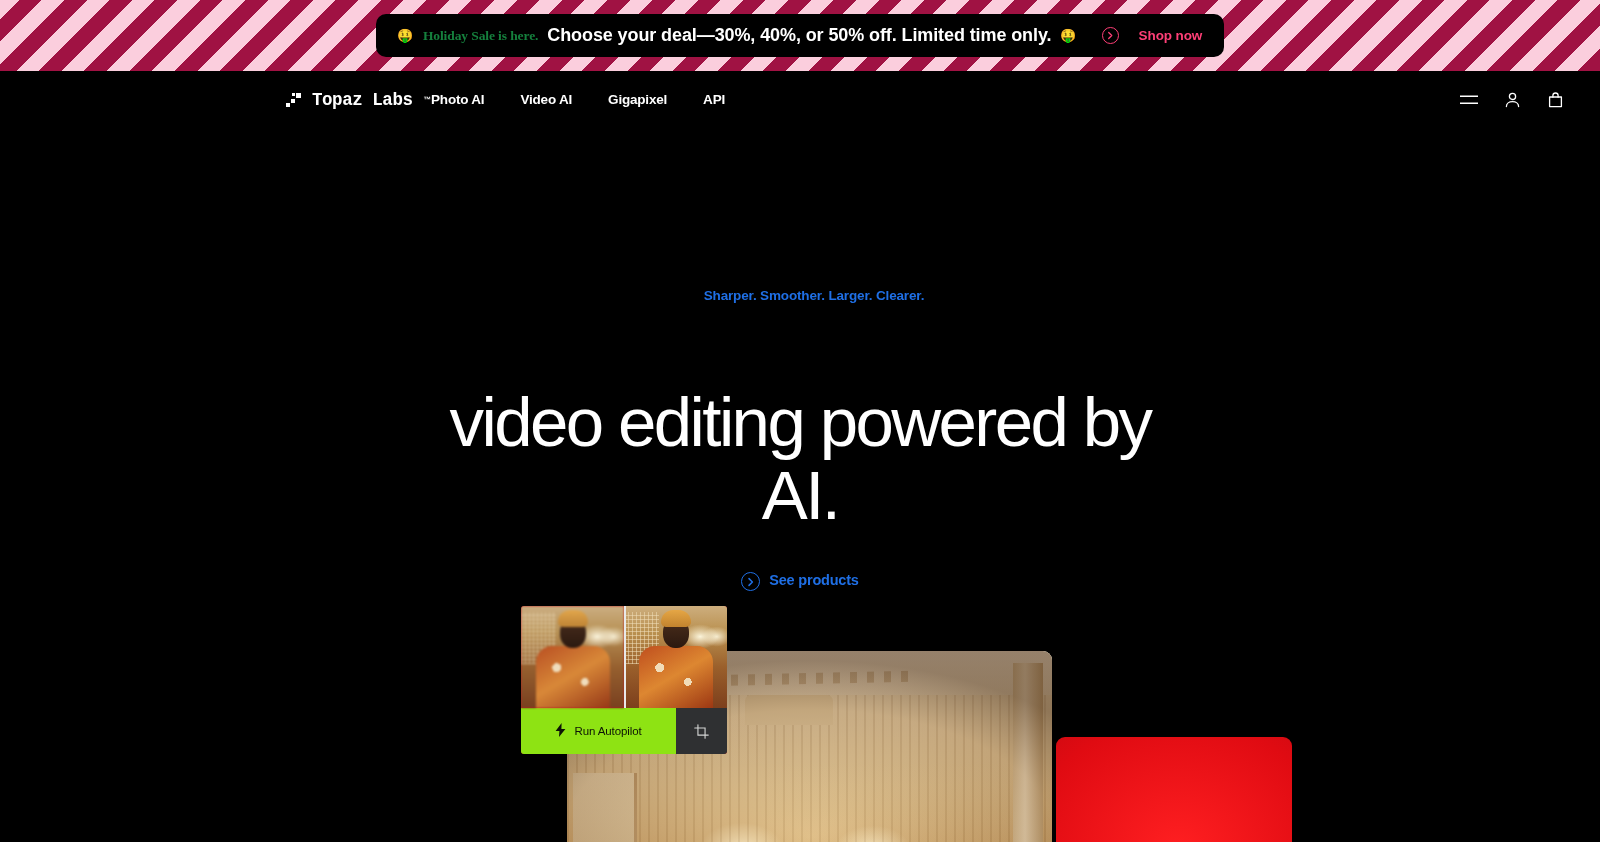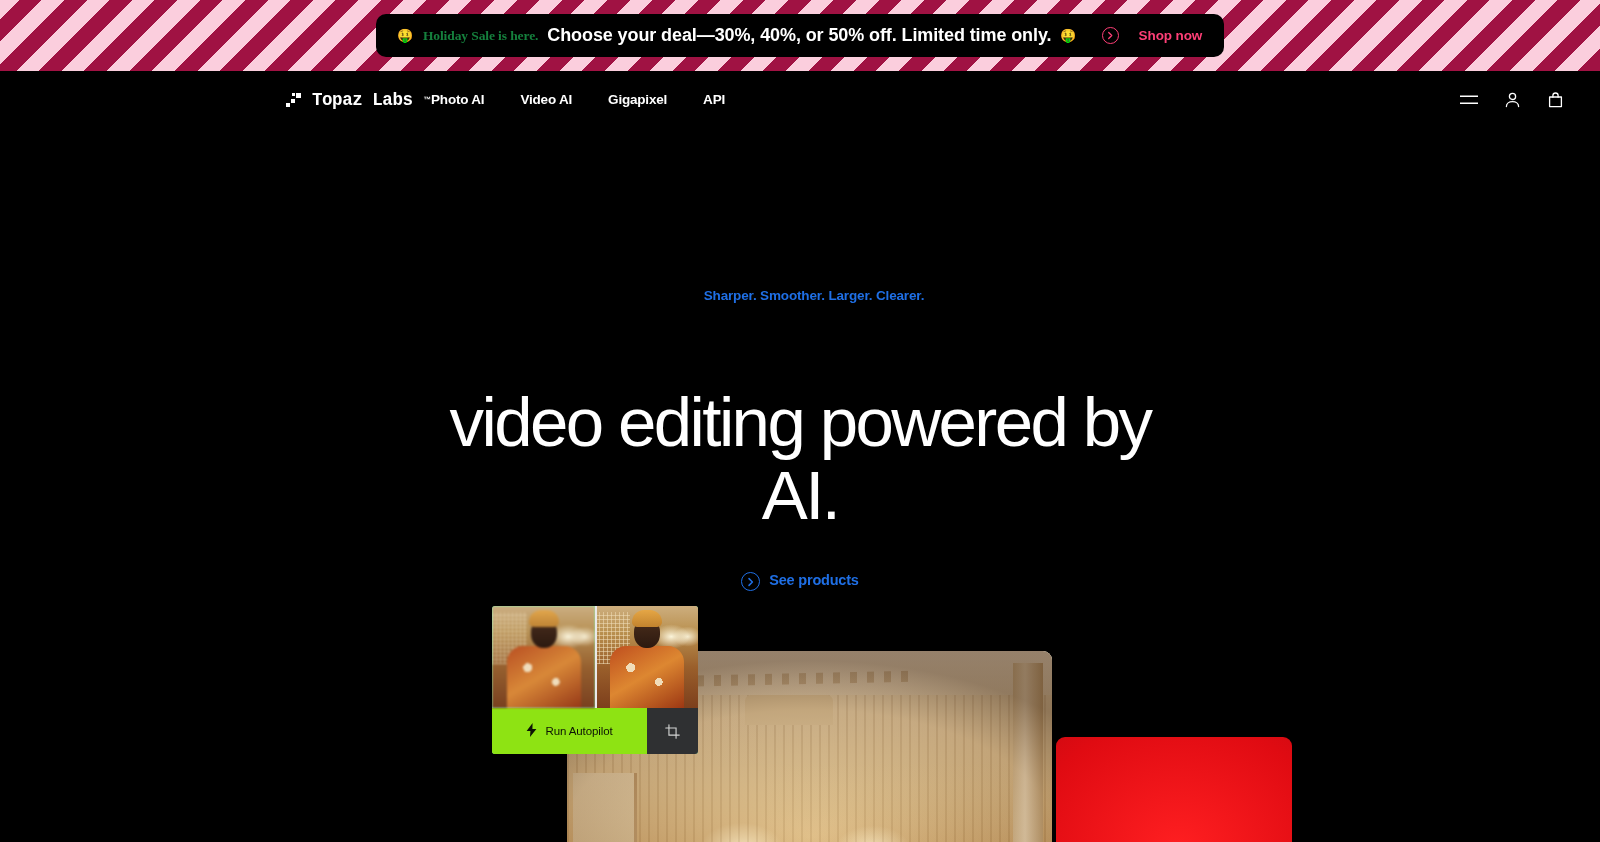--- a/index.html
+++ b/index.html
@@ -207,24 +207,24 @@
     border-right:3px solid #b9986b;
   }
   .vid-haze {
     position:absolute; inset:0;
     background:radial-gradient(ellipse 70% 55% at 50% 58%, rgba(255,226,170,.30), rgba(120,70,25,.30) 72%, rgba(70,38,12,.55) 100%);
     pointer-events:none;
   }
 
   
   .card-app {
-    left:492px; top:-35px;
+    left:521px; top:-35px;
     width:206px; height:148px;
     border-radius:3px;
-    background:#86efac;
+    background:#b91c1c;
     z-index:4;
   }
   .app-preview {
     position:relative;
     width:100%; height:102px;
     display:flex;
   }
   .app-half {
     position:relative; flex:1 1 50%; overflow:hidden;
     background:

